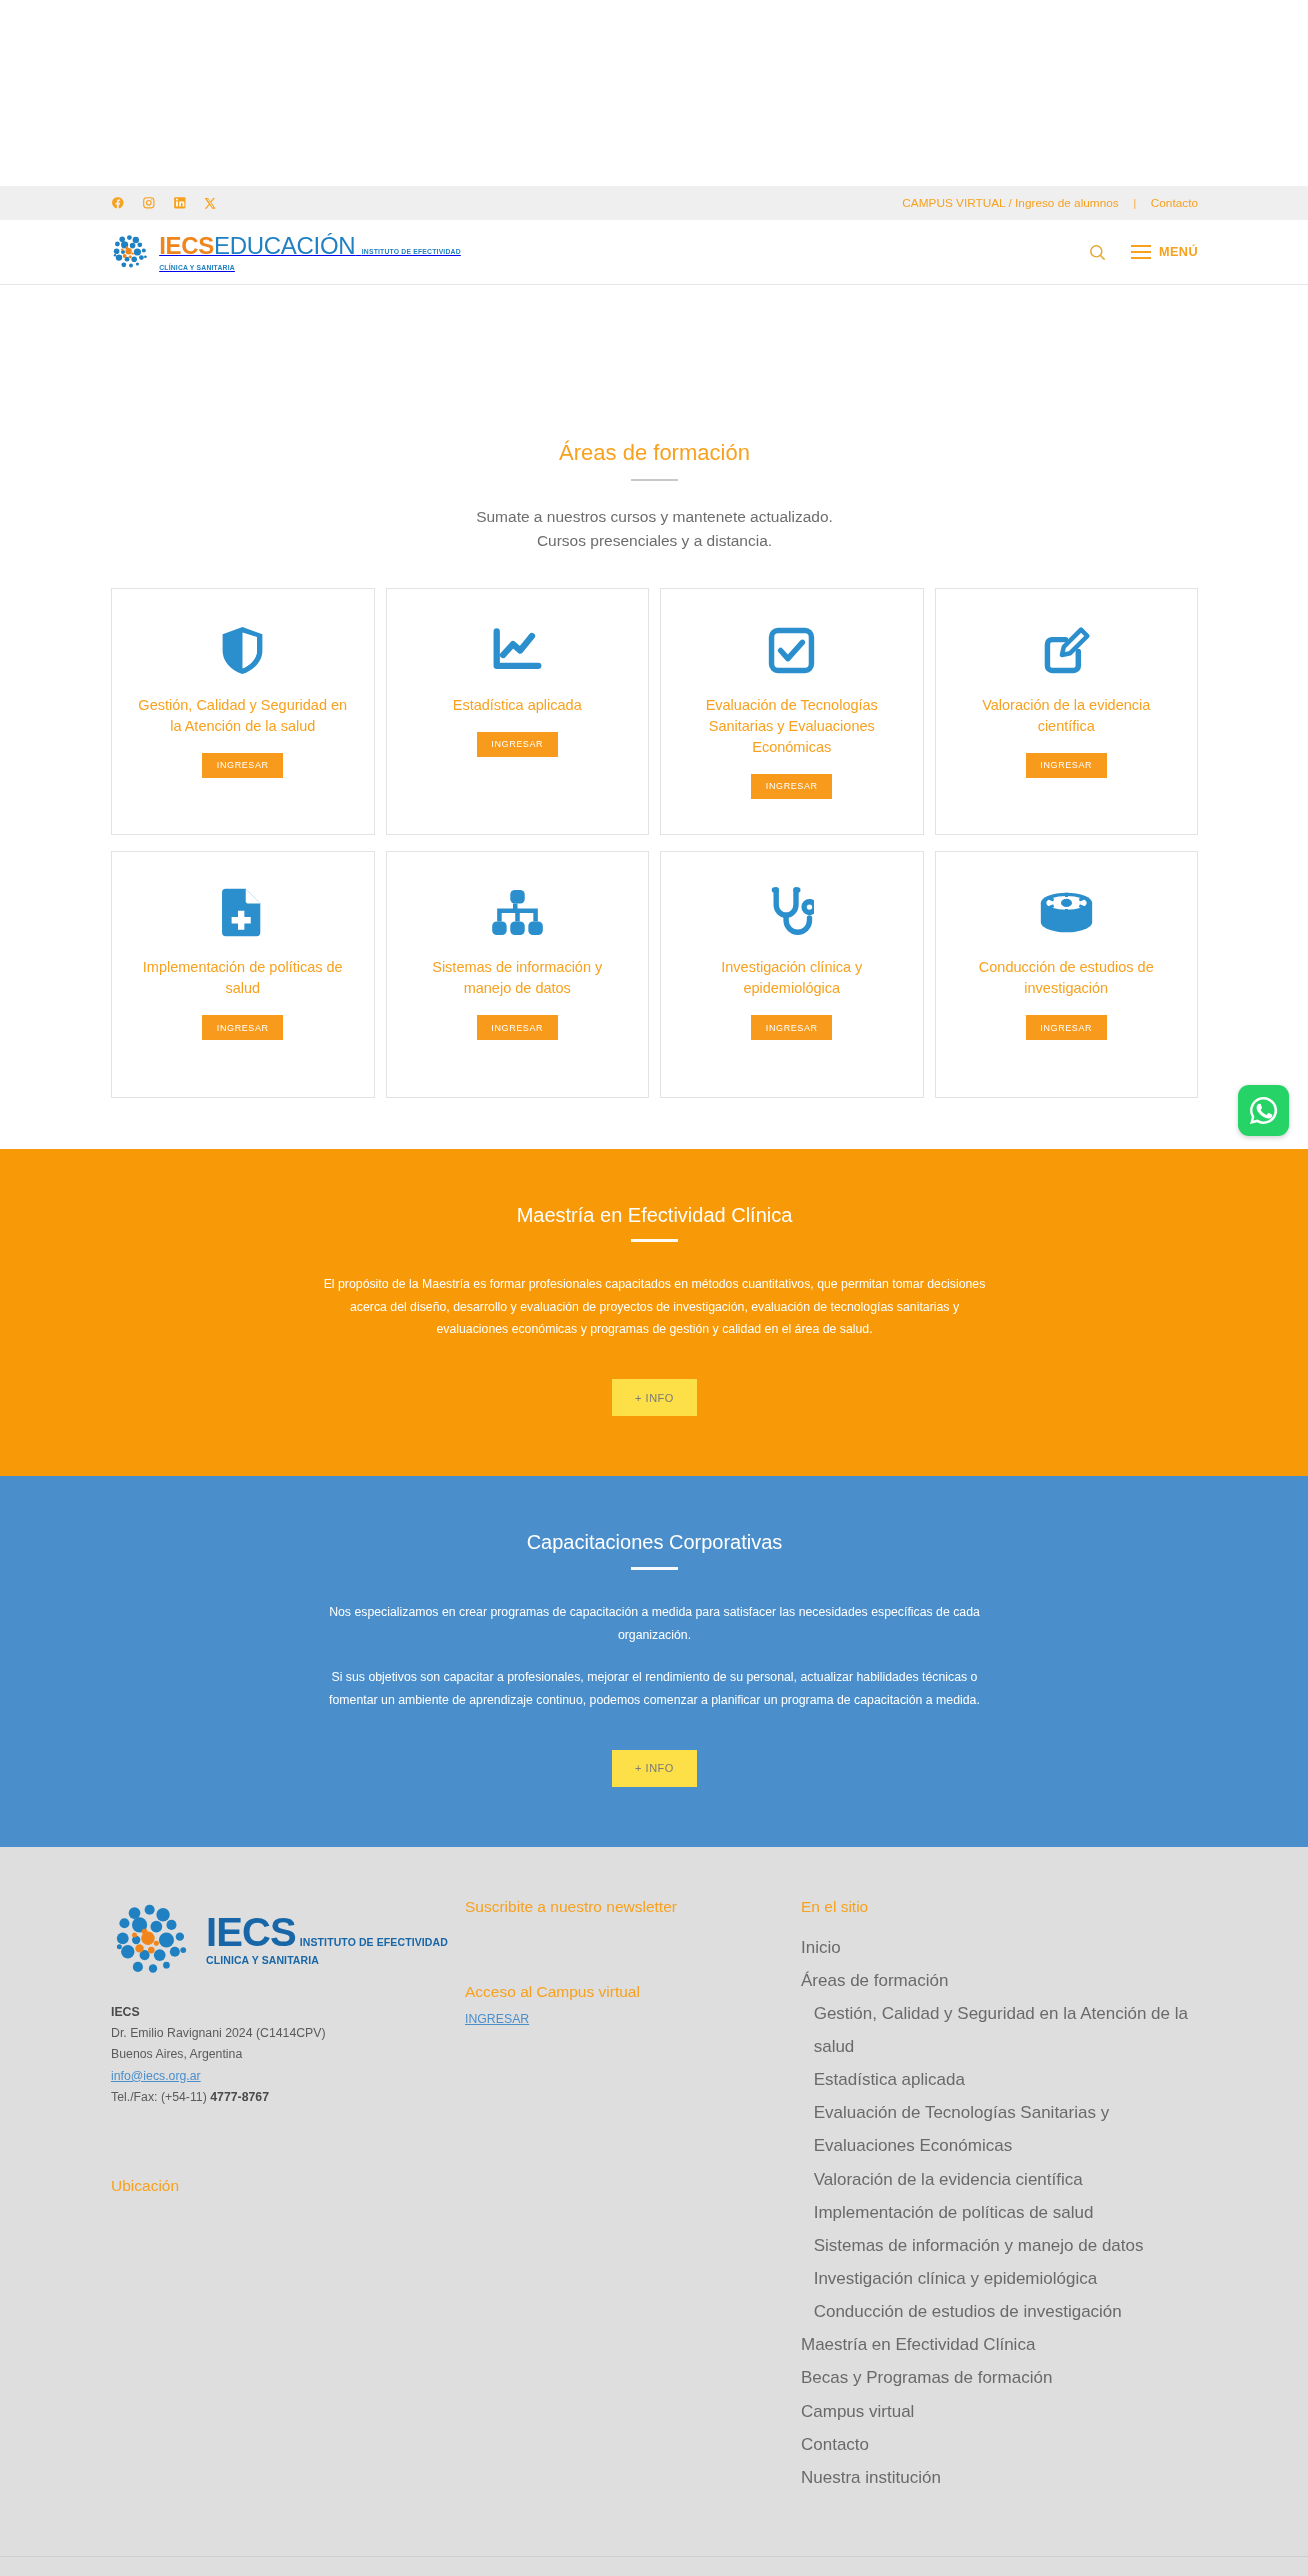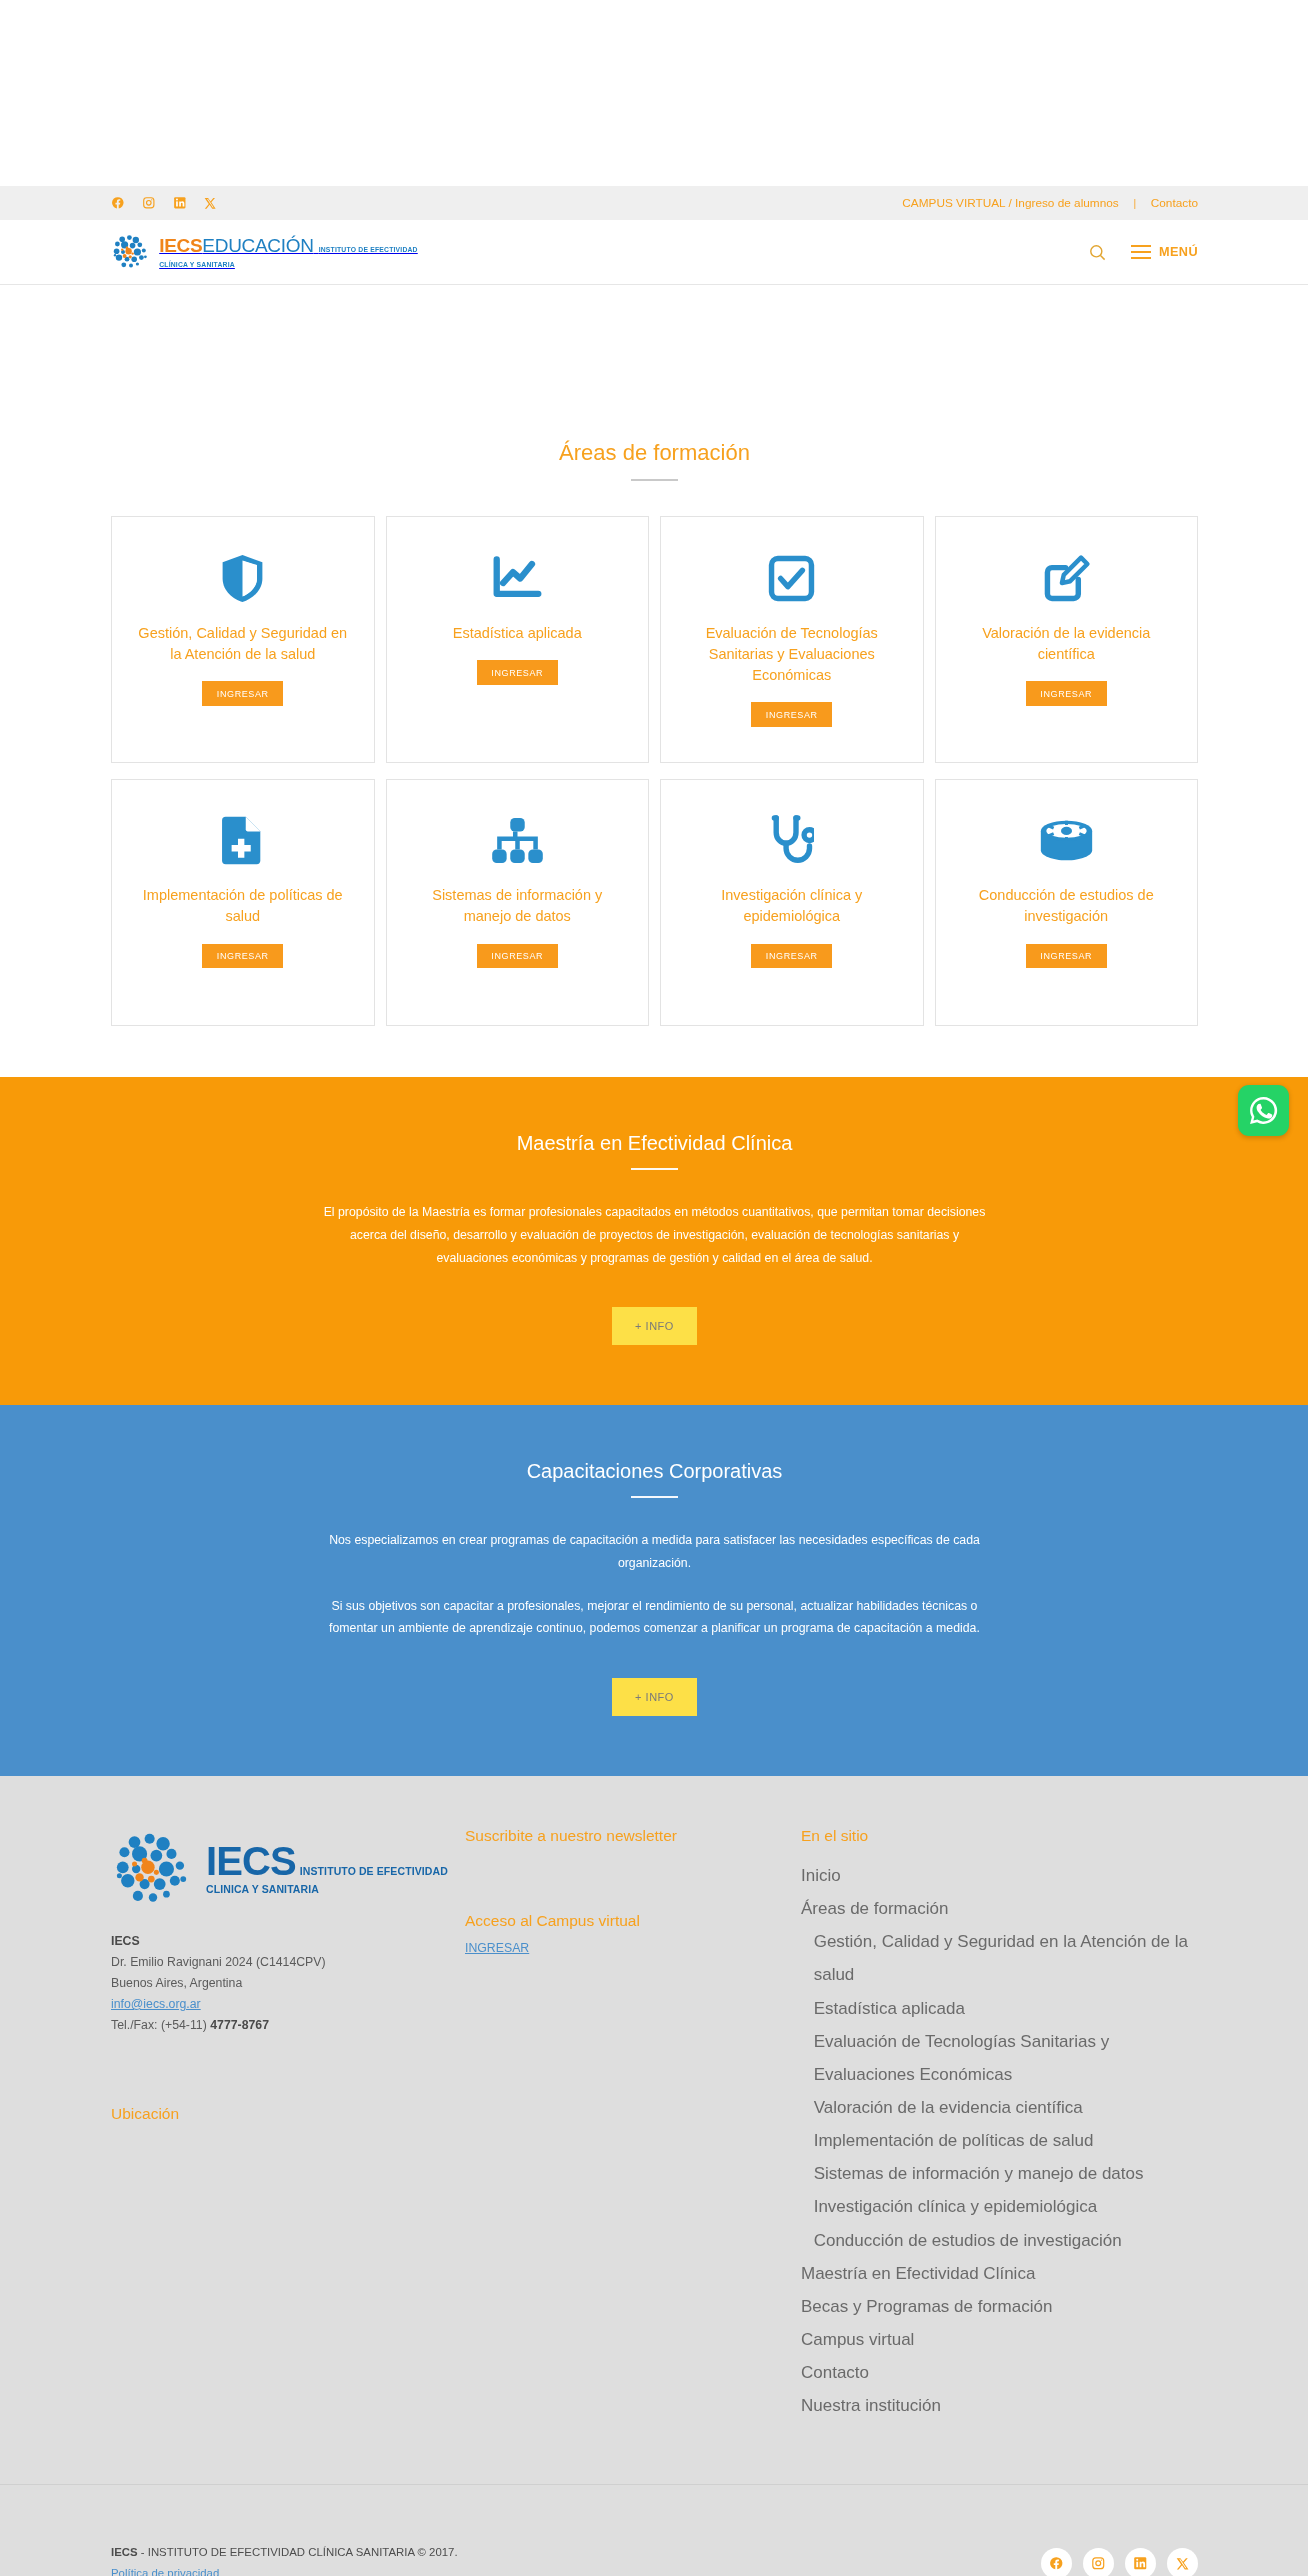--- a/index.html
+++ b/index.html
@@ -42,21 +42,21 @@
     height: 65px;
     background: #ffffff;
     display: flex;
     align-items: center;
     padding: 0 111px;
     border-bottom: 0.9px solid #e6e6e6;
   }
   .logo-wrap { display: flex; align-items: center; gap: 8.2px; }
   .logo-mark { width: 40px; height: 40px; flex: 0 0 40px; }
   .logo-text-block { line-height: 1; padding-top: 1.8px; }
-  .logo-title { font-size: 19px; font-weight: 700; letter-spacing: -0.3px; }
+  .logo-title { font-size: 24px; font-weight: 700; letter-spacing: -0.3px; }
   .logo-title .lt-iecs { color: #f0851b; }
   .logo-title .lt-edu { color: #1f80c2; font-weight: 400; }
   .logo-sub {
     font-size: 6.8px; color: #1f80c2; font-weight: 700;
     letter-spacing: 0.2px; margin-top: 3.6px; line-height: 1.25;
   }
   .header-right { margin-left: auto; display: flex; align-items: center; gap: 23.6px; }
   .search-btn { background: none; border: 0; cursor: pointer; line-height: 0; }
   .menu-btn {
     display: flex; align-items: center; gap: 8px;
@@ -298,20 +298,24 @@
             <i></i>
           </span>
         <span>MENÚ</span>
       </button>
     </div>
   </header>
 
   <section class="areas-section">
     <h2 class="section-title">Áreas de formación</h2>
     <hr class="rule">
+    <p class="areas-lead">
+      <span>Sumate a nuestros cursos y mantenete actualizado.</span><br>
+      <span>Cursos presenciales y a distancia.</span>
+    </p>
 
     <div class="cards-grid row1">
 
       <div class="card">
         <span class="card-icon">
           <svg width="47" height="51" viewBox="0 0 52 56">
               <path d="M26 2 4 10v18c0 14 12 23 22 26 10-3 22-12 22-26V10z" fill="#2a8fcc"></path>
               <path d="M26 8v40c7-3 16-10 16-20V13z" fill="#fff"></path>
               <path d="M26 10v36c6-3 14-9 14-18V14z" fill="#2a8fcc" opacity="0"></path>
               <path d="M27.4 9v38.2c6.6-3 14.6-9.6 14.6-19.2V13.6z" fill="#fff"></path>

